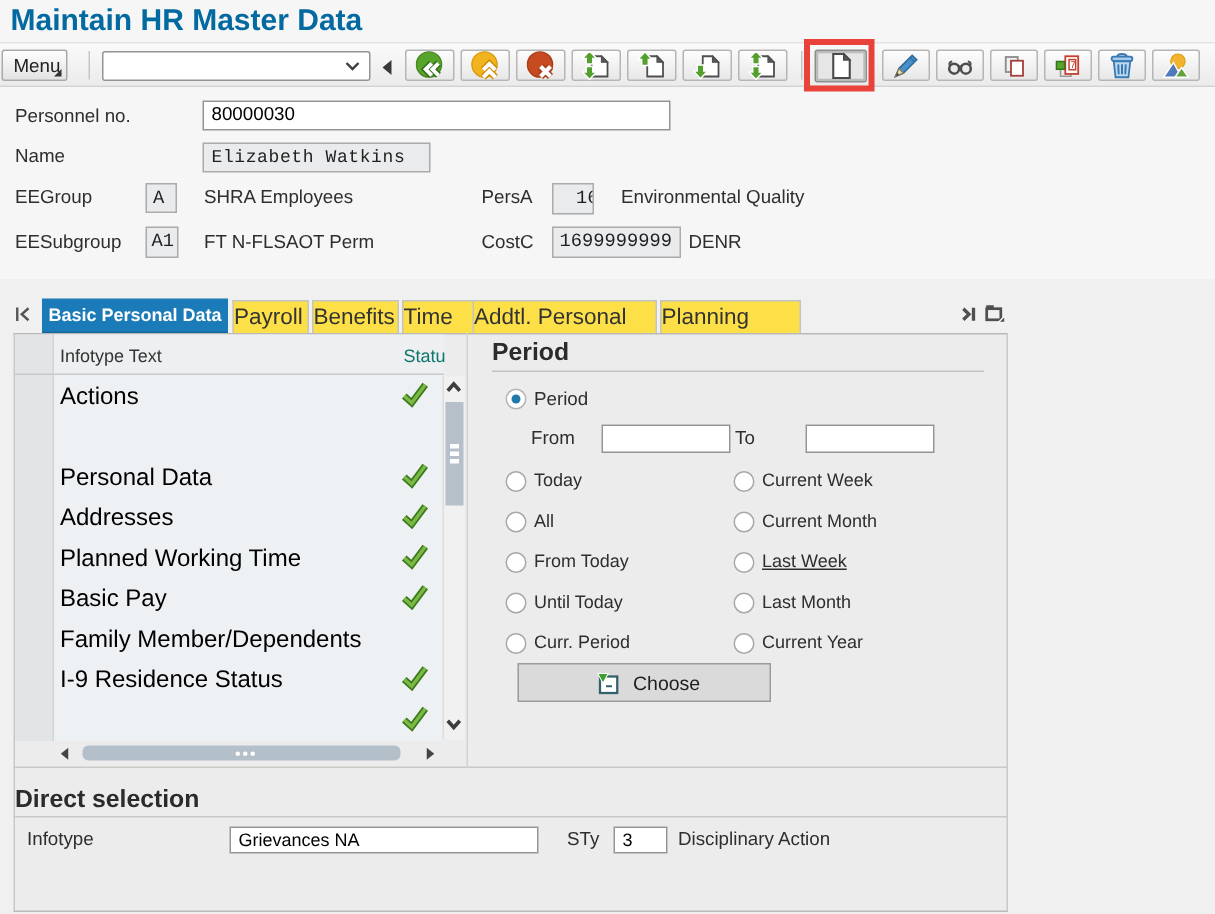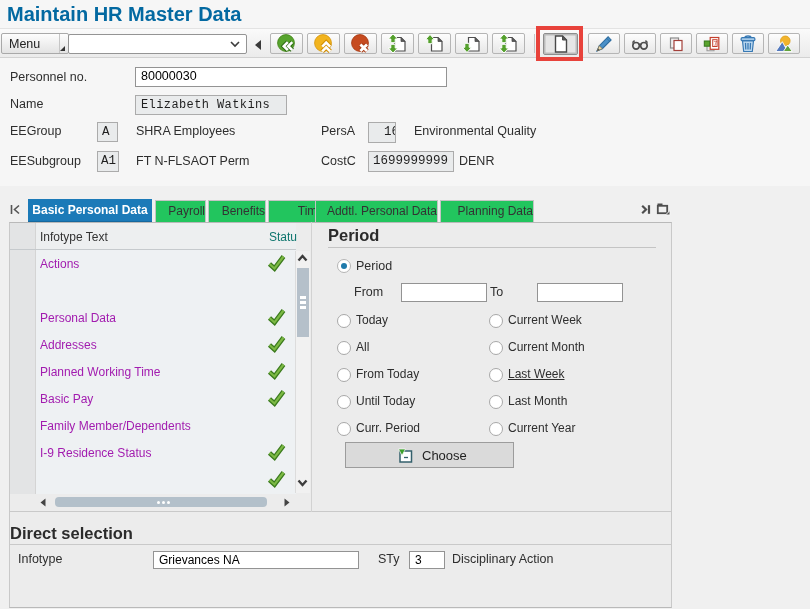--- a/index.html
+++ b/index.html
@@ -8,34 +8,34 @@
 .abs { position:absolute; }
 .lbl { position:absolute; font-size:12.5px; color:#2e2e2e; line-height:15px; white-space:nowrap; }
 .lbl12 { position:absolute; font-size:12px; color:#2e2e2e; line-height:15px; white-space:nowrap; }
 .dispf { position:absolute; background:#e9ebec; border:1px solid #ababab; font-family:"Liberation Mono", monospace; font-size:12.5px; color:#1f1f1f; line-height:18px; padding-left:5px; white-space:nowrap; overflow:hidden; }
 .inpf { position:absolute; background:#fff; border:1px solid #939393; font-size:12px; color:#000; line-height:17px; padding-left:5px; white-space:nowrap; overflow:hidden; }
 .tbtn { position:absolute; top:33px; width:33px; height:21px; border:1px solid #b5b5b5; border-radius:2px; background:linear-gradient(#fdfdfd,#e7e7e7); }
 .tbtn svg { position:absolute; left:50%; top:50%; transform:translate(-50%,-50%); }
 .radio { position:absolute; width:14px; height:14px; border:1px solid #a8a8a8; border-radius:50%; background:#fff; }
 .radio.sel { border-color:#b5b5b5; }
 .radio.sel::after { content:""; position:absolute; left:3px; top:3px; width:6px; height:6px; border-radius:50%; background:#1f7aab; }
-.tab { position:absolute; top:200px; height:22px; background:#22c55e; border:1px solid #c4c4c4; border-bottom:none; font-size:12px; color:#333; text-align:right; line-height:21px; }
+.tab { position:absolute; top:200px; height:22px; background:#fde047; border:1px solid #c4c4c4; border-bottom:none; font-size:15px; color:#333; text-align:left; line-height:21px; }
 .trow { position:absolute; left:0; width:260px; height:27px; }
-.trow span { position:absolute; left:4px; top:6px; font-size:12px; color:#a21caf; line-height:15px; white-space:nowrap; }
+.trow span { position:absolute; left:4px; top:6px; font-size:16px; color:#000000; line-height:15px; white-space:nowrap; }
 </style>
 </head>
 <body>
 
 <div class="abs" style="left:0;top:0;width:810px;height:186px;background:#f6f6f6;"></div>
 
 <div class="abs" style="left:7px;top:3px;font-size:20px;font-weight:bold;color:#0369a1;">Maintain HR Master Data</div>
 
 <div class="abs" id="toolbar" style="left:0;top:28px;width:810px;height:30px;background:linear-gradient(#fafafa,#ebebeb);border-top:1px solid #e3e3e3;border-bottom:1px solid #d2d2d2;"></div>
 
-<div class="abs" style="left:1px;top:33px;width:68px;height:21px;border:1px solid #a9a9a9;border-radius:2px;background:linear-gradient(#fdfdfd,#e3e3e3);">
+<div class="abs" style="left:1px;top:33px;width:44px;height:21px;border:1px solid #a9a9a9;border-radius:2px;background:linear-gradient(#fdfdfd,#e3e3e3);">
   <span style="position:absolute;left:7px;top:3px;font-size:12.5px;color:#222;">Menu</span>
   <span style="position:absolute;right:3px;bottom:2px;width:0;height:0;border-left:5px solid transparent;border-bottom:5px solid #333;"></span>
 </div>
 <div class="abs" style="left:59px;top:34px;width:1px;height:19px;background:#c6c6c6;"></div>
 
 <div class="abs" style="left:68px;top:34px;width:179px;height:20px;background:#fff;border:1px solid #949494;border-radius:2px;">
   <svg style="position:absolute;right:6px;top:6px;" width="10" height="7" viewBox="0 0 10 7">
       <path d="M1 1 L5 5 L9 1" stroke="#3c3c3c" stroke-width="1.6" fill="none"></path>
     </svg>
 </div>

